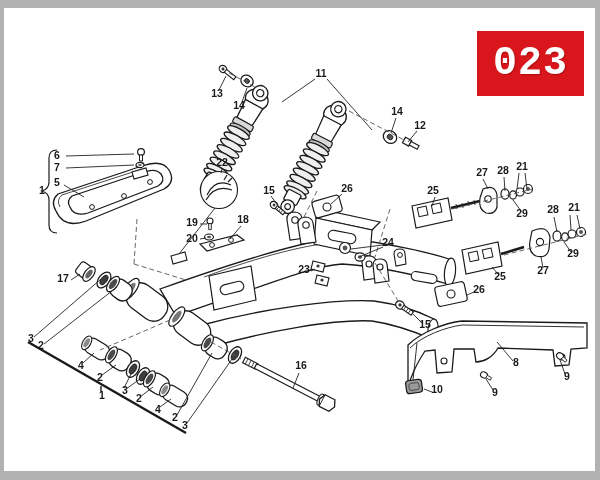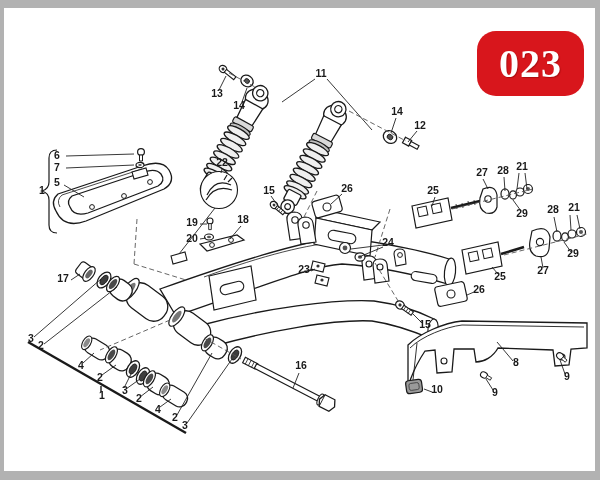--- a/index.html
+++ b/index.html
@@ -9,23 +9,22 @@
   }
   .frame{position:absolute;inset:0;}
   .page{
     position:absolute;left:4px;top:8px;right:5px;bottom:9px;
     box-sizing:border-box;
   }
   .badge{
     position:absolute;left:473px;top:23px;width:107px;height:65px;
     display:flex;align-items:center;justify-content:center;
     color:#ffffff;font-weight:bold;font-size:40px;letter-spacing:1px;
-    font-family:Liberation Serif, serif;
+    font-family:Liberation Mono, monospace;
     text-shadow:1px 1px 1px rgba(120,0,0,.45);
-    border-radius:19px;
   }
   svg{position:absolute;left:0;top:0;}
   svg *{vector-effect:non-scaling-stroke;}
 </style>
 </head>
 <body style="background: rgb(178, 178, 178);">
 
 <div class="frame">
   <div class="page" style="background: rgb(255, 255, 255);">
 

